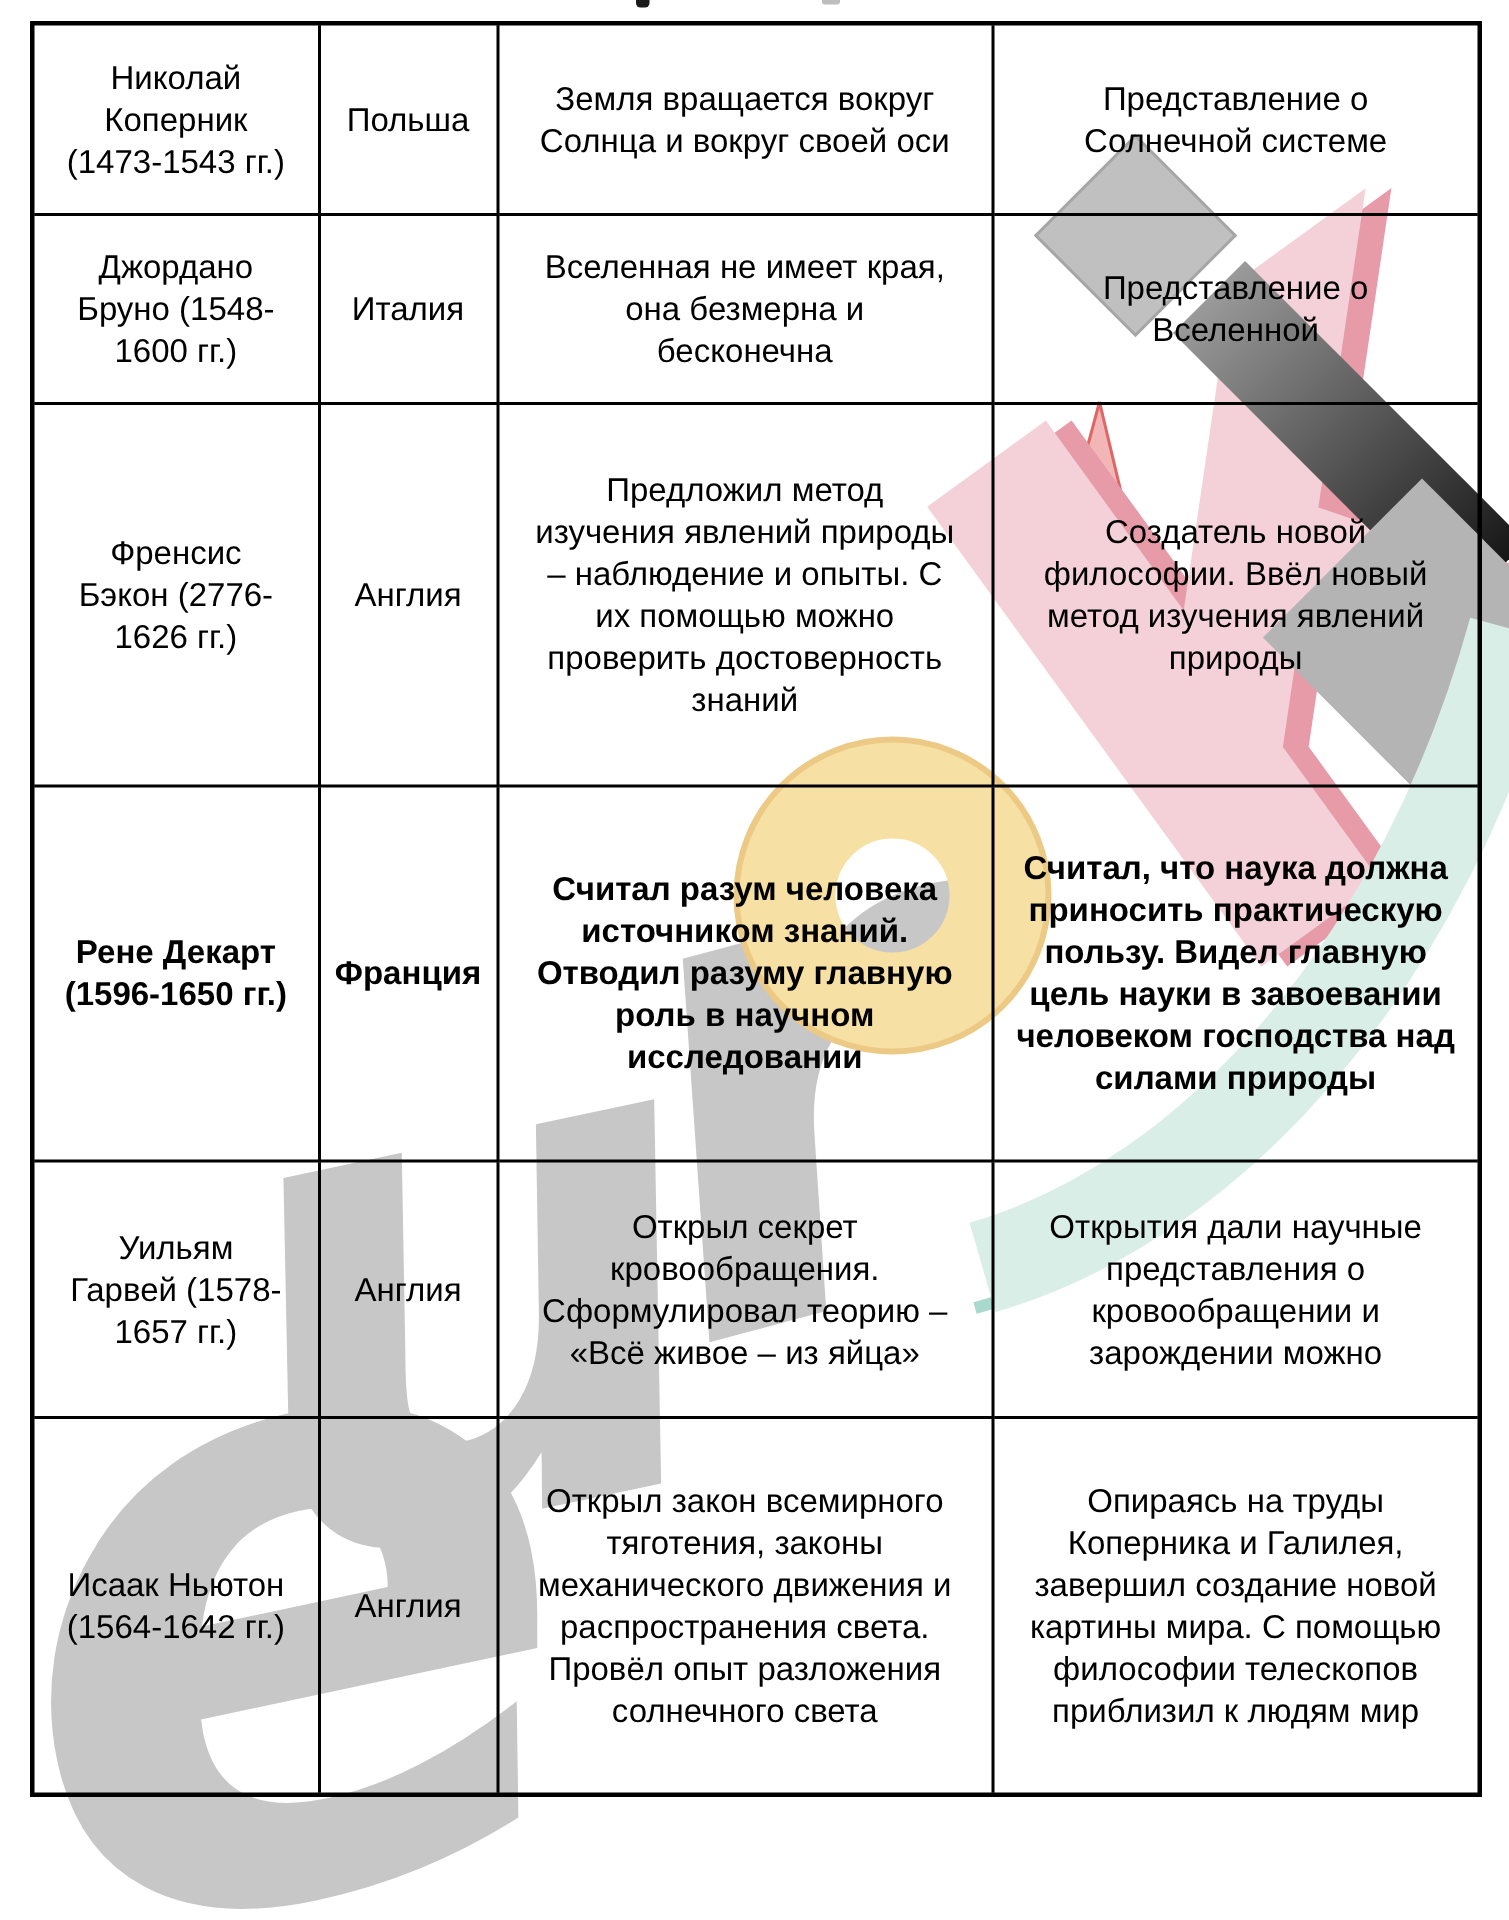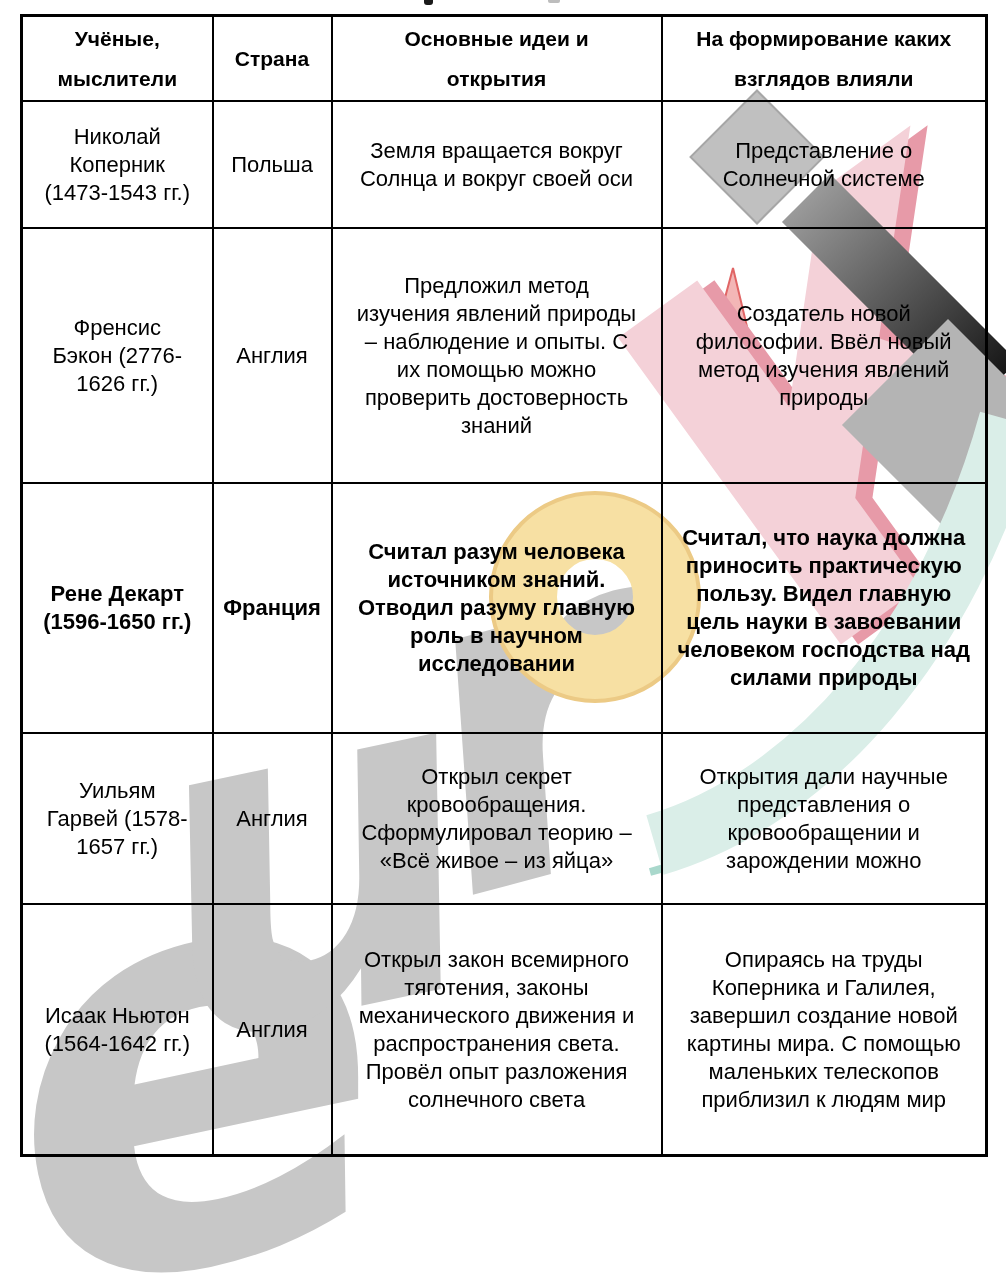--- a/index.html
+++ b/index.html
@@ -92,38 +92,40 @@
 <div id="rem2" class="title-remnant"></div>
 
 <table class="sci">
   <colgroup>
     <col style="width:191px">
       <col style="width:119px">
       <col style="width:330px">
       <col style="width:325px">
   </colgroup>
   <tbody>
-      <tr class="rh">
-    <th>Учёные,
-мыслители</th>
-    <th>Страна</th>
-    <th>Основные идеи и
-открытия</th>
-    <th>На формирование каких
-взглядов влияли</th>
-  </tr>
   <tr class="r1">
     <td>Николай
 Коперник
 (1473-1543 гг.)</td>
     <td>Польша</td>
     <td>Земля вращается вокруг
 Солнца и вокруг своей оси</td>
     <td>Представление о
 Солнечной системе</td>
+  </tr>
+  <tr class="r2">
+    <td>Джордано
+Бруно (1548-
+1600 гг.)</td>
+    <td>Италия</td>
+    <td>Вселенная не имеет края,
+она безмерна и
+бесконечна</td>
+    <td>Представление о
+Вселенной</td>
   </tr>
   <tr class="r3">
     <td>Френсис
 Бэкон (2776-
 1626 гг.)</td>
     <td>Англия</td>
     <td>Предложил метод
 изучения явлений природы
 – наблюдение и опыты. С
 их помощью можно
@@ -171,17 +173,17 @@
     <td>Открыл закон всемирного
 тяготения, законы
 механического движения и
 распространения света.
 Провёл опыт разложения
 солнечного света</td>
     <td>Опираясь на труды
 Коперника и Галилея,
 завершил создание новой
 картины мира. С помощью
-маленьких телескопов
+философии телескопов
 приблизил к людям мир</td>
   </tr>
 </tbody>
   </table>
 
 </body></html>

